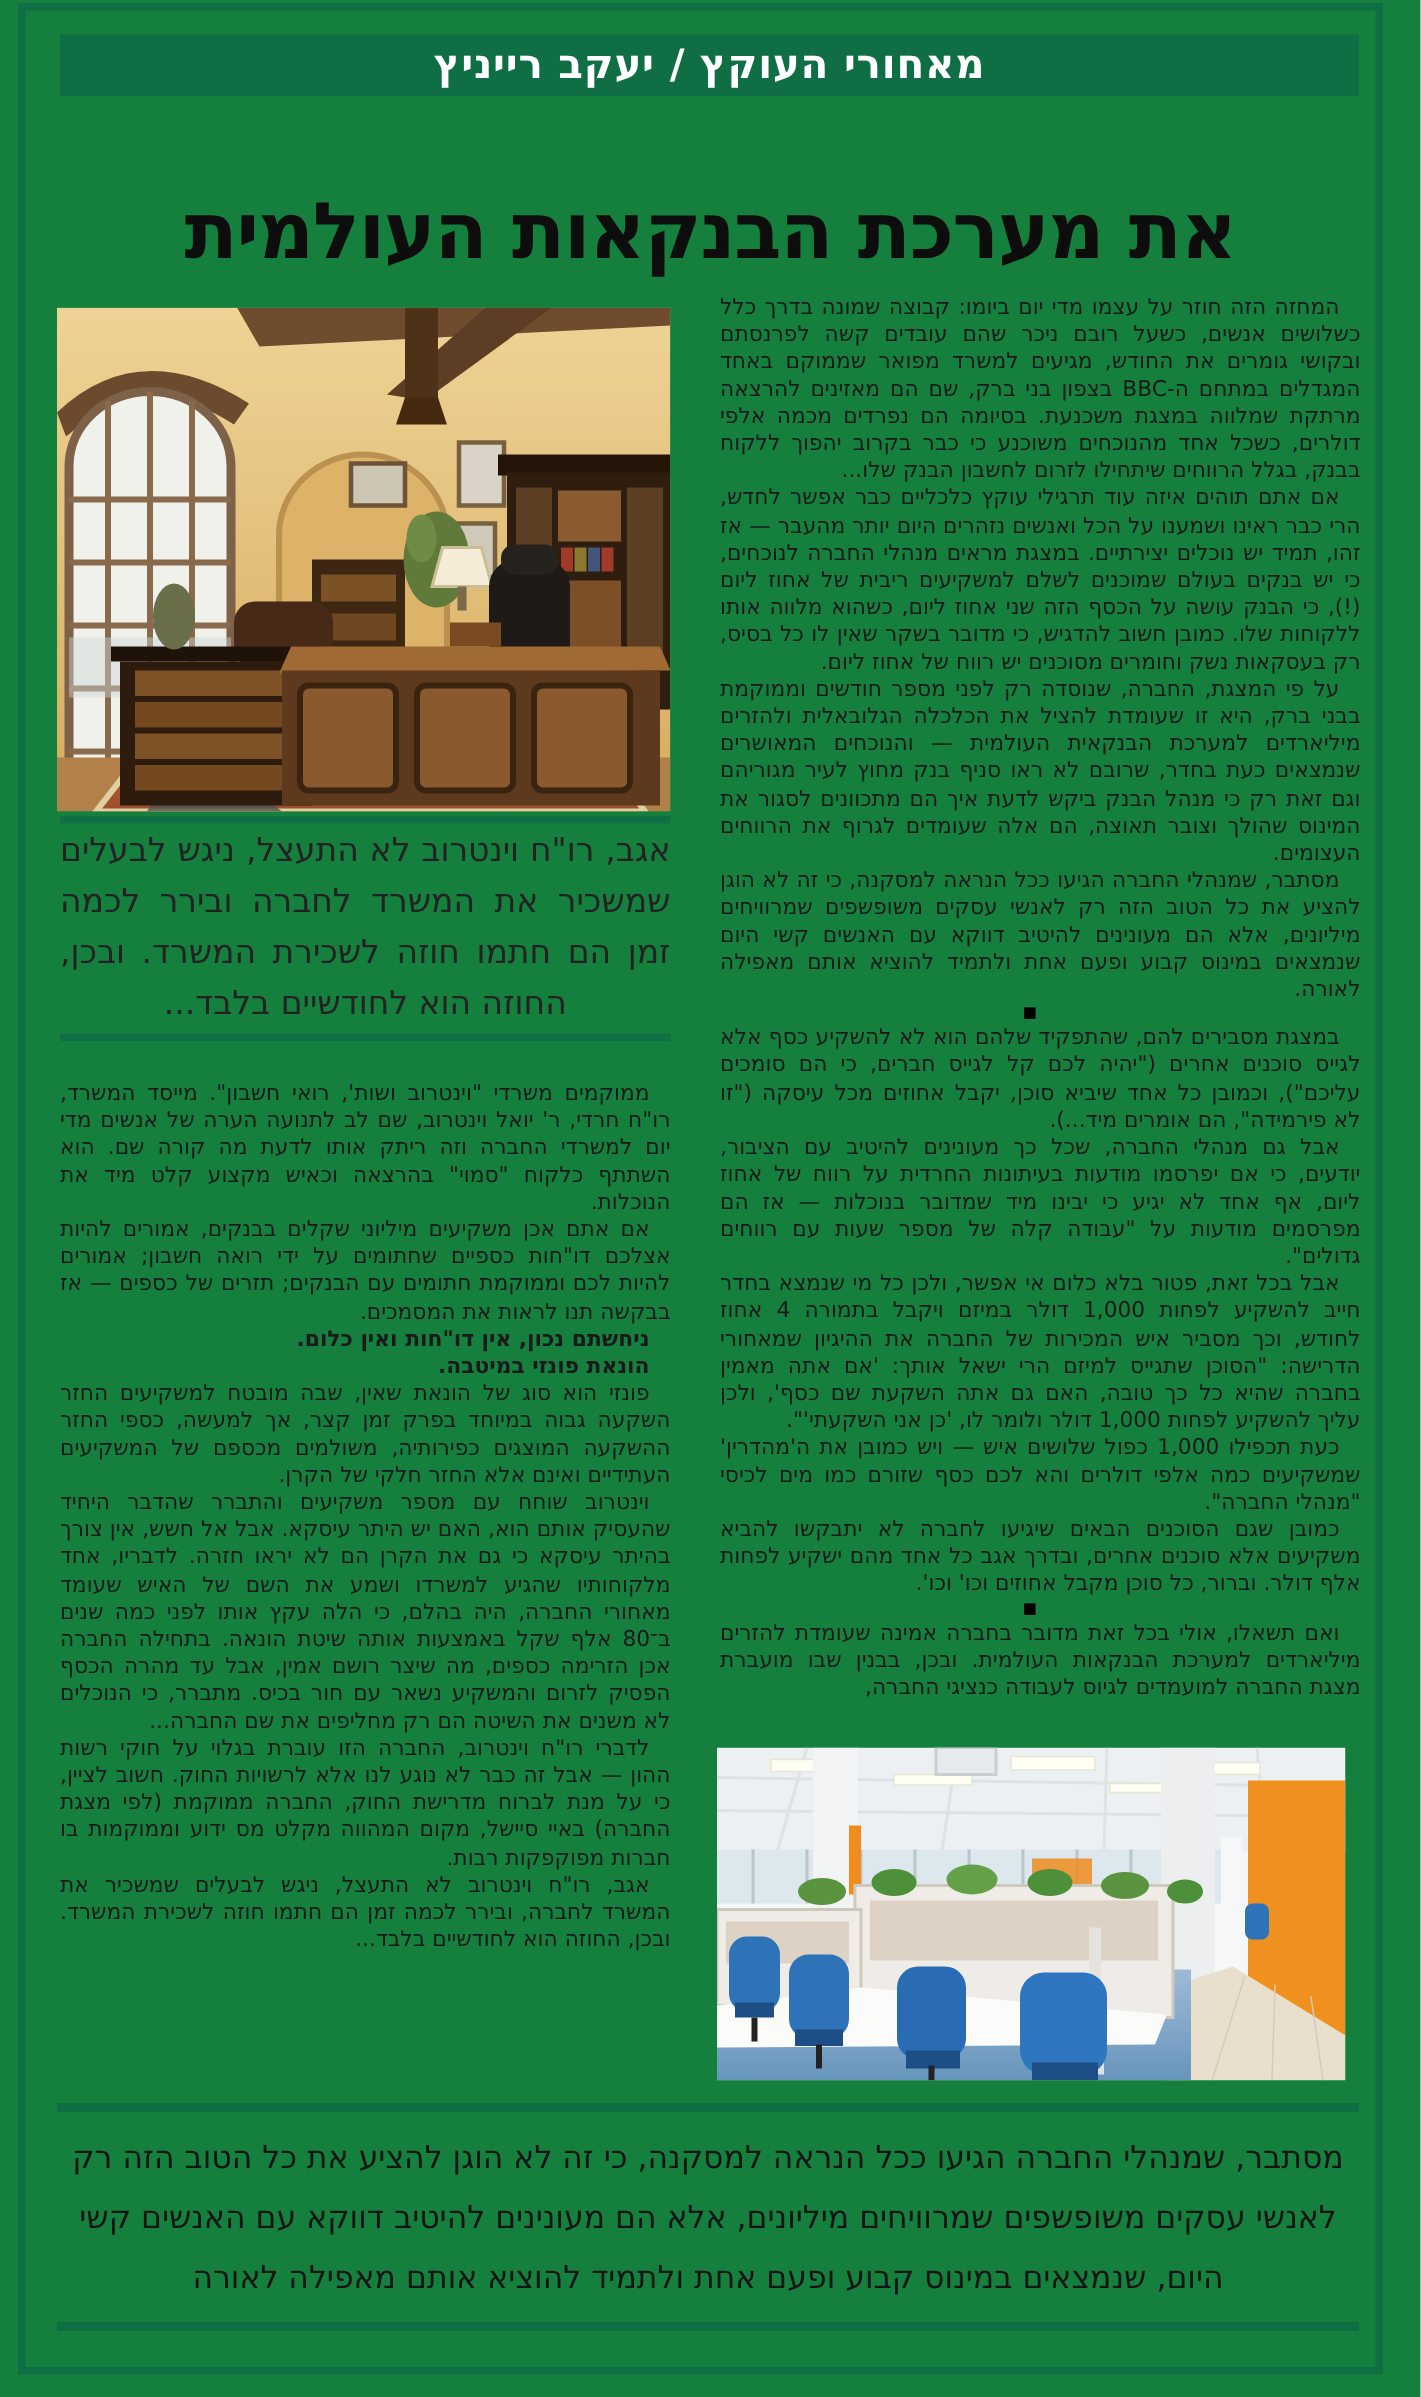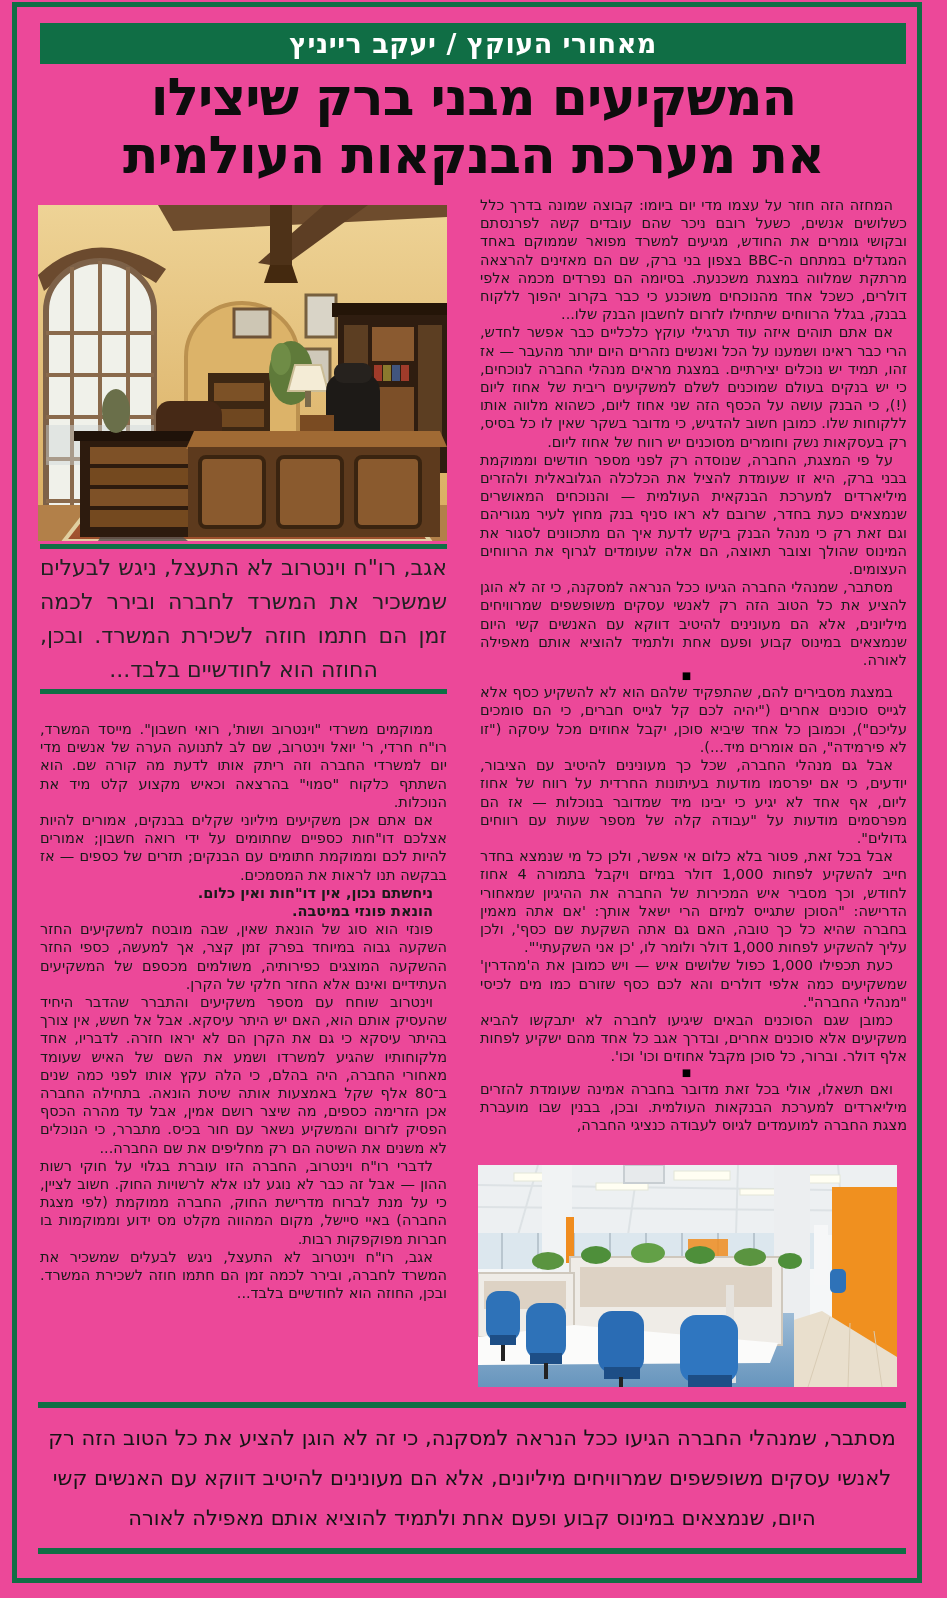--- a/index.html
+++ b/index.html
@@ -1,21 +1,21 @@
 <!DOCTYPE html>
 <html lang="he" dir="rtl"><head>
 <meta charset="utf-8">
 <style>
   :root{
     --green:#106e45;
     --ink:#1a1a1a;
   }
   html,body{margin:0;padding:0;background:#ffffff;}
   .page{
-    position:relative;width:947px;height:1598px;background:#ec4899;
+    position:relative;width:947px;height:1598px;background:#15803d;
     font-family:"DejaVu Sans",sans-serif;direction:rtl;overflow:hidden;margin:0 auto;
   }
   .frame{
     position:absolute;left:12px;top:2px;width:910px;height:1581px;
     border:5px solid var(--green);box-sizing:border-box;pointer-events:none;
   }
   .kicker{
     position:absolute;left:40px;top:23px;width:866px;height:41px;
     background:var(--green);color:#fff;display:flex;align-items:center;justify-content:center;
     font-weight:bold;font-size:27px;letter-spacing:0.5px;
@@ -59,21 +59,21 @@
 <body>
 
 <div class="page">
   <div class="frame"></div>
 
   <div class="kicker">
     <span>מאחורי העוקץ / יעקב רייניץ</span>
   </div>
 
   <h1 class="headline">
-    <span>המשקיעים מבני ברק שיצילו</span><br>
+    <br>
     <span>את מערכת הבנקאות העולמית</span>
   </h1>
 
   <div class="photo photo-top">
     <svg width="409" height="336" viewBox="0 0 409 336">
       <defs>
         <linearGradient id="wall" x1="0" y1="0" x2="0" y2="1">
           <stop offset="0" stop-color="#eed396"></stop>
             <stop offset="1" stop-color="#d8ab5e"></stop>
         </linearGradient>

